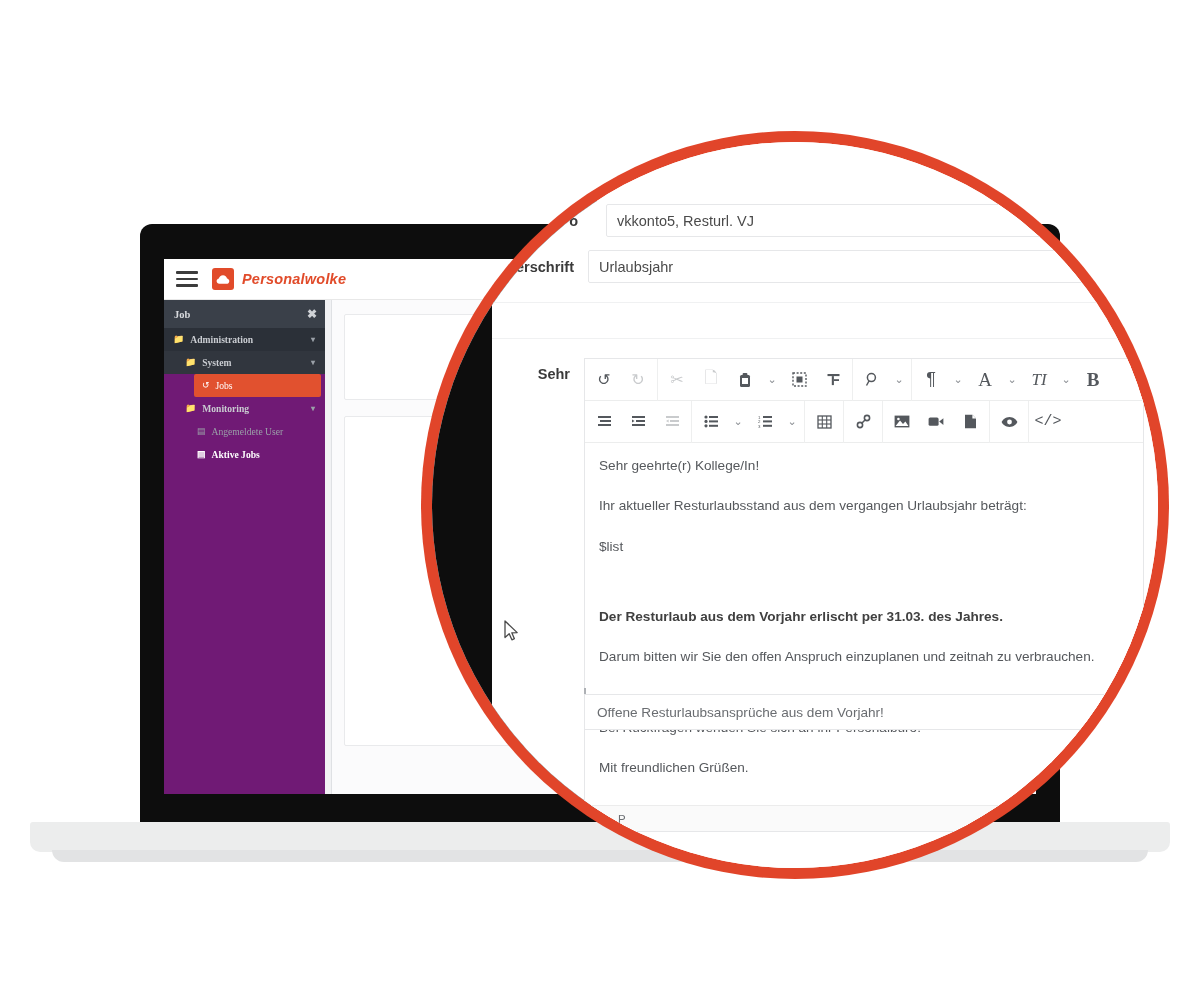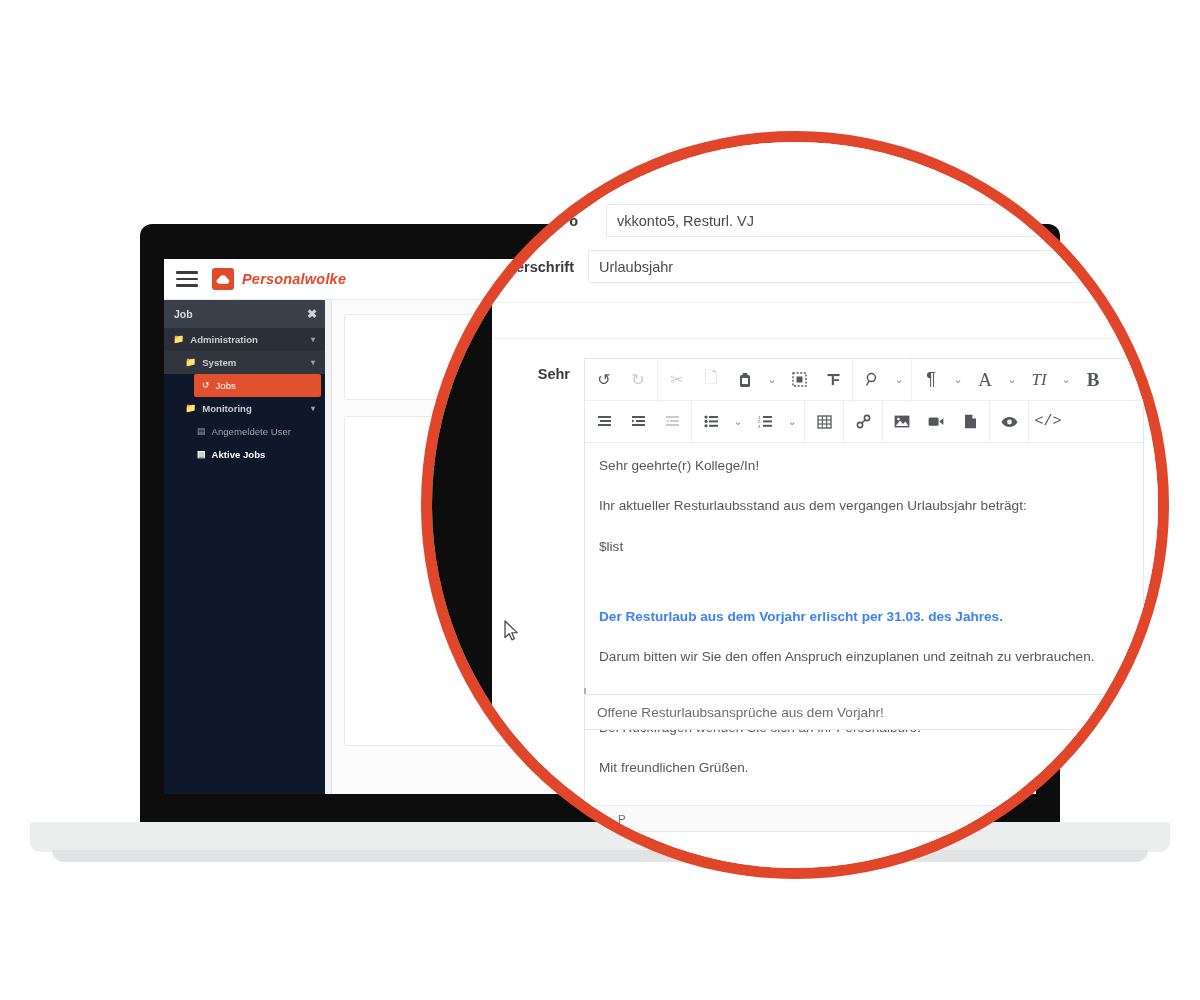--- a/index.html
+++ b/index.html
@@ -53,21 +53,21 @@
   .burger { width:22px; height:16px; display:flex; flex-direction:column;
             justify-content:space-between; margin-right:14px; cursor:pointer; }
   .burger span { display:block; height:2.6px; background:#3c3c3c; border-radius:1px; }
   .logo-box { width:22px; height:22px; background:#e14b2a; border-radius:3px;
               display:flex; align-items:center; justify-content:center; margin-right:8px; }
   .brand { color:#e14b2a; font-size:14.5px; font-weight:bold; letter-spacing:.2px;font-style:italic; }
 
   
   .body-split { display:flex; height:494px; }
 
-  .sidebar { width:161px; background:#0f172a; flex:0 0 161px; position:relative; }
+  .sidebar { width:161px; background:#701a75; flex:0 0 161px; position:relative;font-family:Liberation Serif, serif; }
   .side-search {
     height:28px; background:#3a4049; display:flex; align-items:center;
     justify-content:space-between; padding:0 8px 0 10px;
   }
   .side-search .txt { color:#d8dade; font-size:10.5px; font-weight:bold; }
   .side-search .x { color:#cfd2d6; font-size:12px; font-weight:bold; }
 
   .nav-item { display:flex; align-items:center; height:23px; font-size:9.6px; position:relative; }
   .nav-lvl1 { padding-left:9px; color:#c9ccd1; font-weight:bold; background:#2b3038; }
   .nav-lvl2 { padding-left:21px; color:#c9ccd1; font-weight:bold; background:#31363e; }
@@ -122,21 +122,21 @@
   .z-grp { display:flex; align-items:center; height:42px; border-right:1px solid #eeefef; padding:0 2px; }
   .z-grp:last-child { border-right:none; }
   .z-btn { width:34px; height:42px; display:flex; align-items:center; justify-content:center;
            color:#54585d; font-size:16px; cursor:pointer; }
   .z-btn.dim { color:#c9cbcd; }
   .z-cv { width:20px; height:42px; display:flex; align-items:center; justify-content:center;
           color:#8b8f94; font-size:11px; cursor:pointer; }
 
   .z-text-area { padding:14px 14px 6px 14px; }
   .z-p { font-size:13.6px; color:#55585c; margin:0 0 22px 0; line-height:1.35; white-space:nowrap; }
-  .z-p.bold { font-weight:bold; color:#3b82f6; }
+  .z-p.bold { font-weight:bold; color:#404040; }
   .z-p.gap { margin-bottom:52px; }
   .z-status { height:26px; border-top:1px solid #ececec; background:#fafafa;
               display:flex; align-items:center; padding-left:10px; gap:12px;
               font-size:11.5px; color:#6d7074; }
 
   .z-bottom-input {
     position:absolute; left:152px; top:552px; width:560px; height:36px;
     border:1px solid #e6e7e9; background:#fff; display:flex; align-items:center;
     padding-left:12px; font-size:13.6px; color:#6a6d71;
   }

